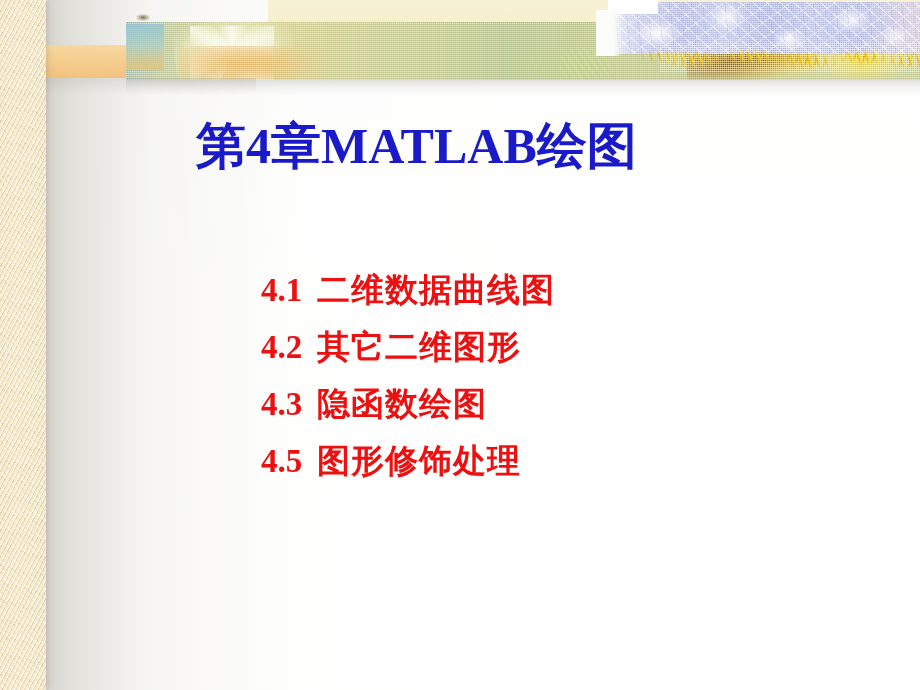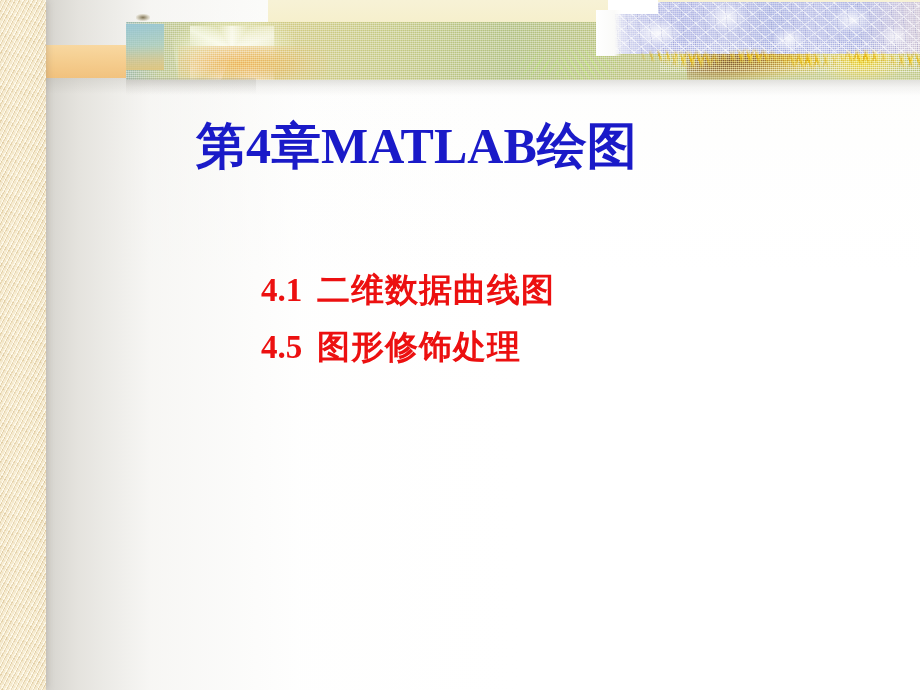--- a/index.html
+++ b/index.html
@@ -425,18 +425,24 @@
 
   <div class="content">
 
     <div class="slide-title">第4章MATLAB绘图</div>
 
     <ul class="toc">
       <li class="toc-item">
         <span class="toc-num">4.1</span><span class="toc-text">二维数据曲线图</span>
       </li>
       <li class="toc-item">
+        <span class="toc-num">4.2</span><span class="toc-text">其它二维图形</span>
+      </li>
+      <li class="toc-item">
+        <span class="toc-num">4.3</span><span class="toc-text">隐函数绘图</span>
+      </li>
+      <li class="toc-item">
         <span class="toc-num">4.5</span><span class="toc-text">图形修饰处理</span>
       </li>
     </ul>
 
   </div>
 </div>
 
 </body></html>

